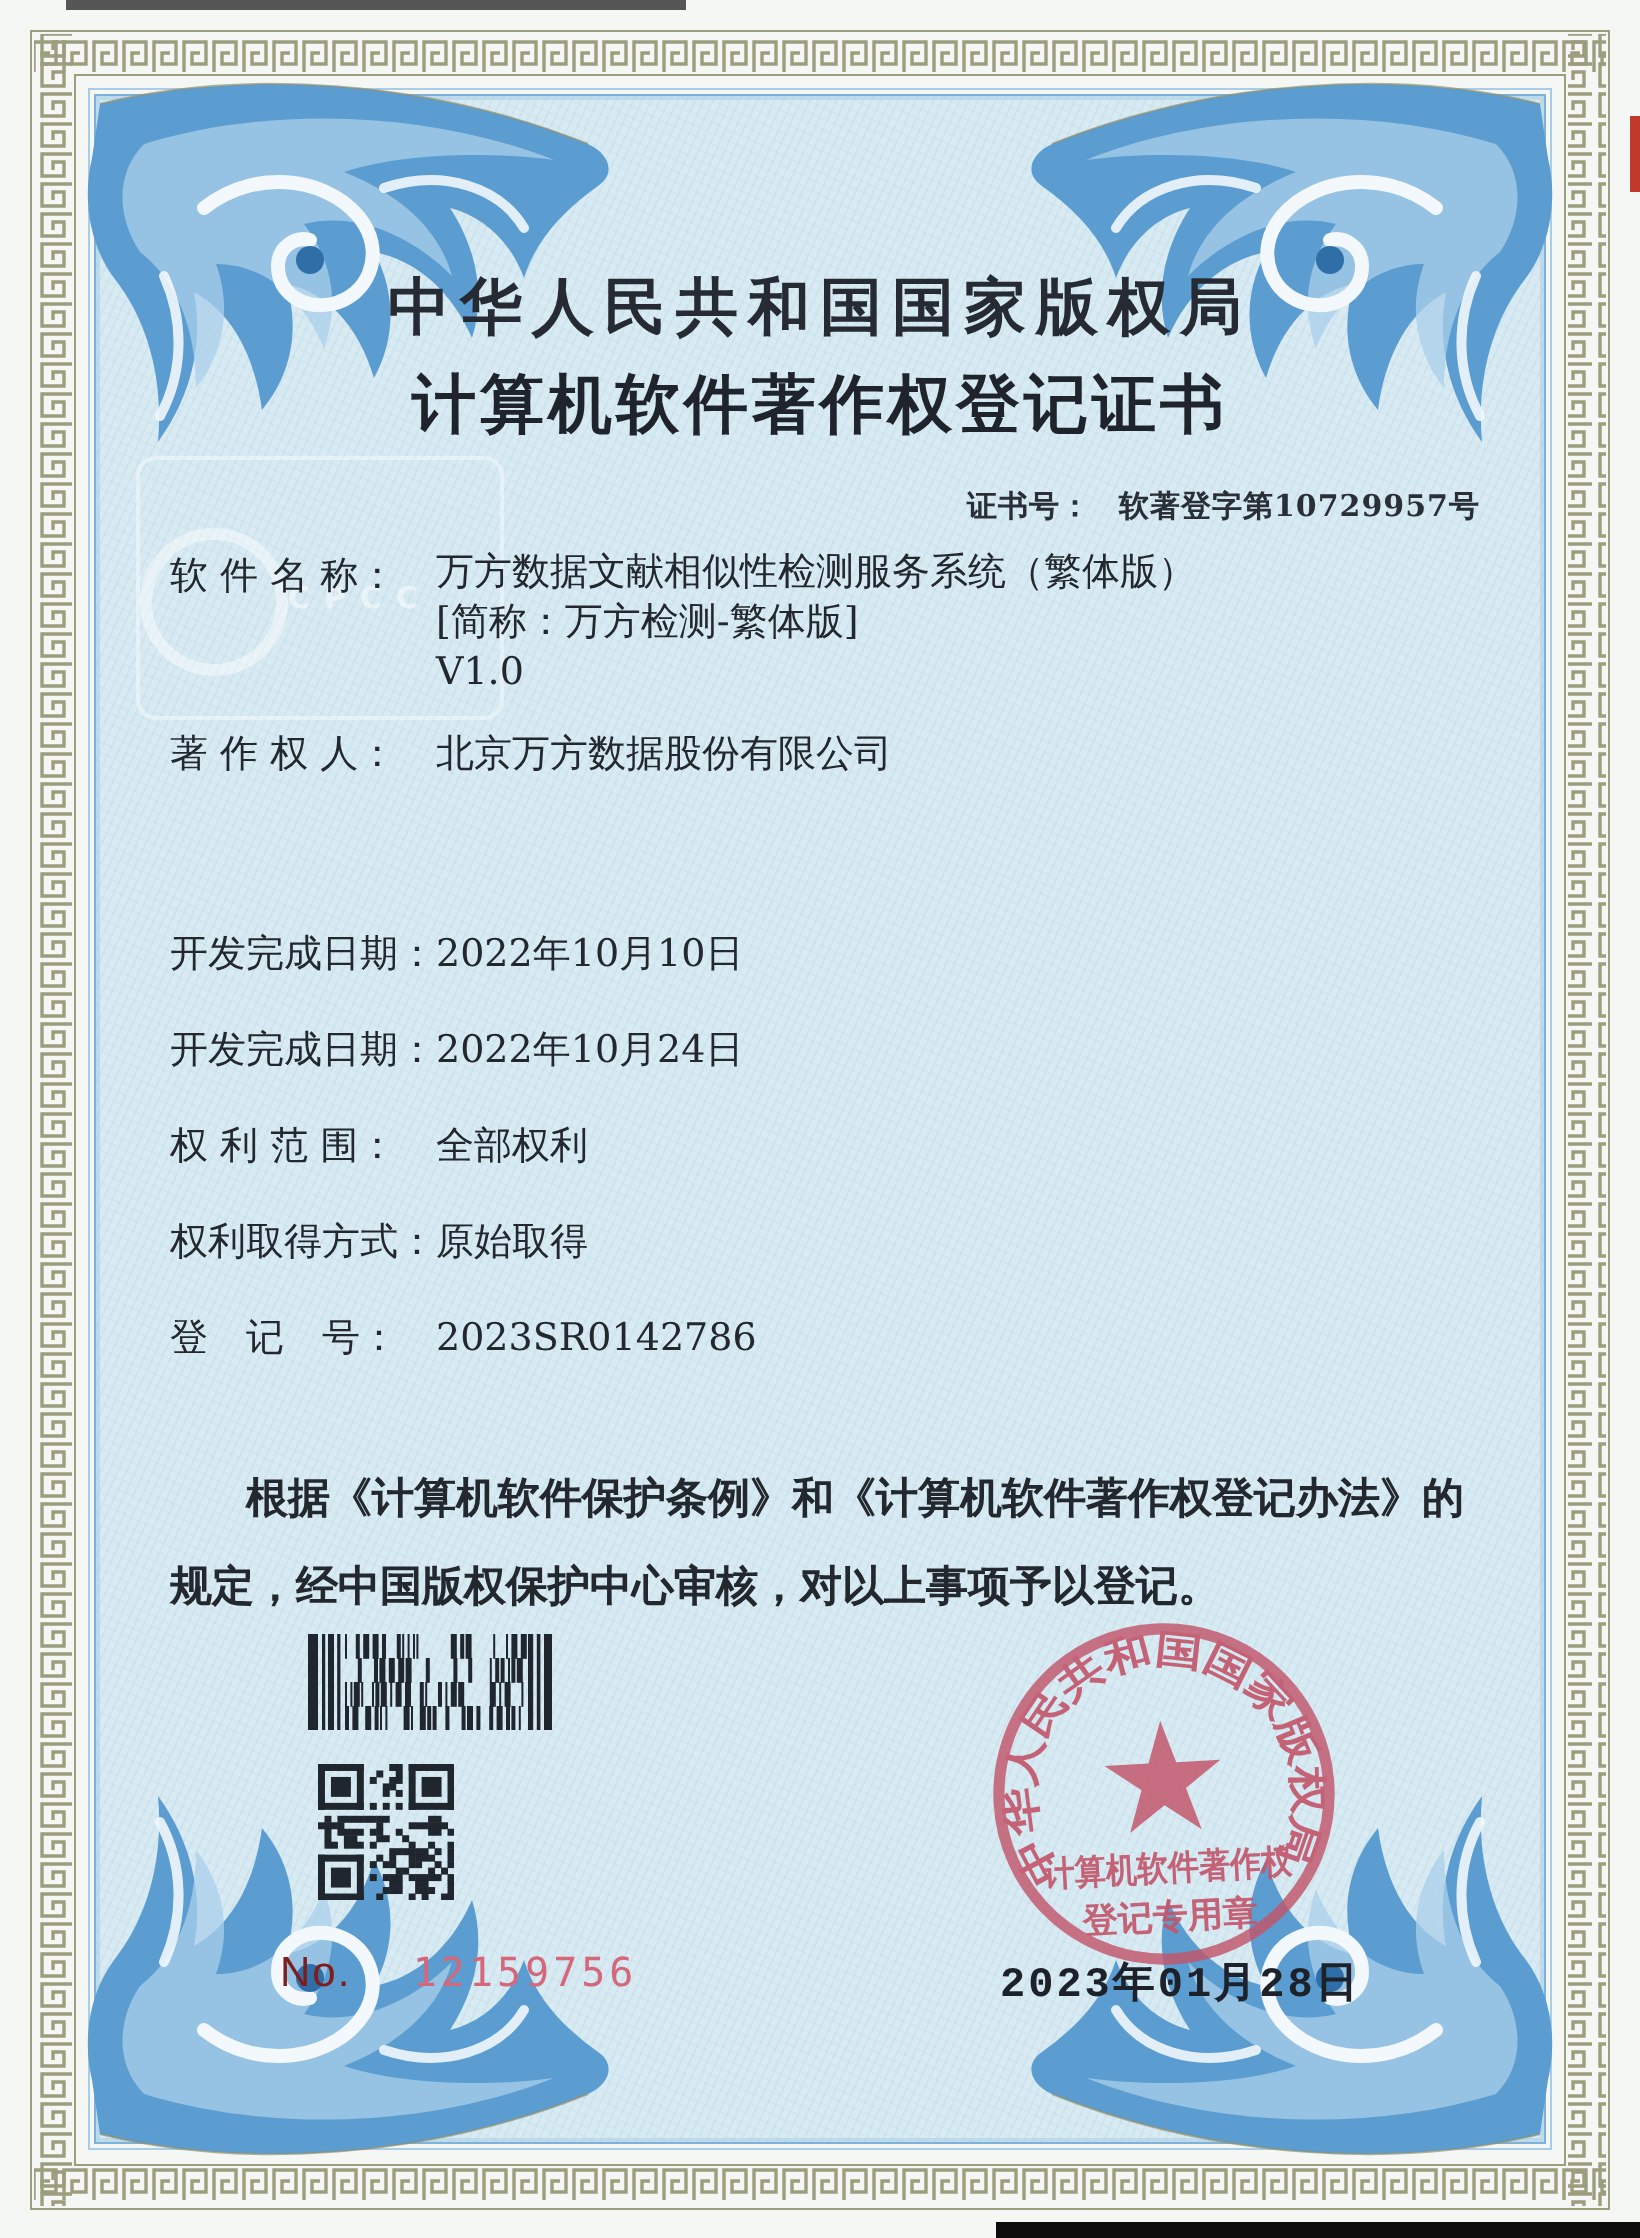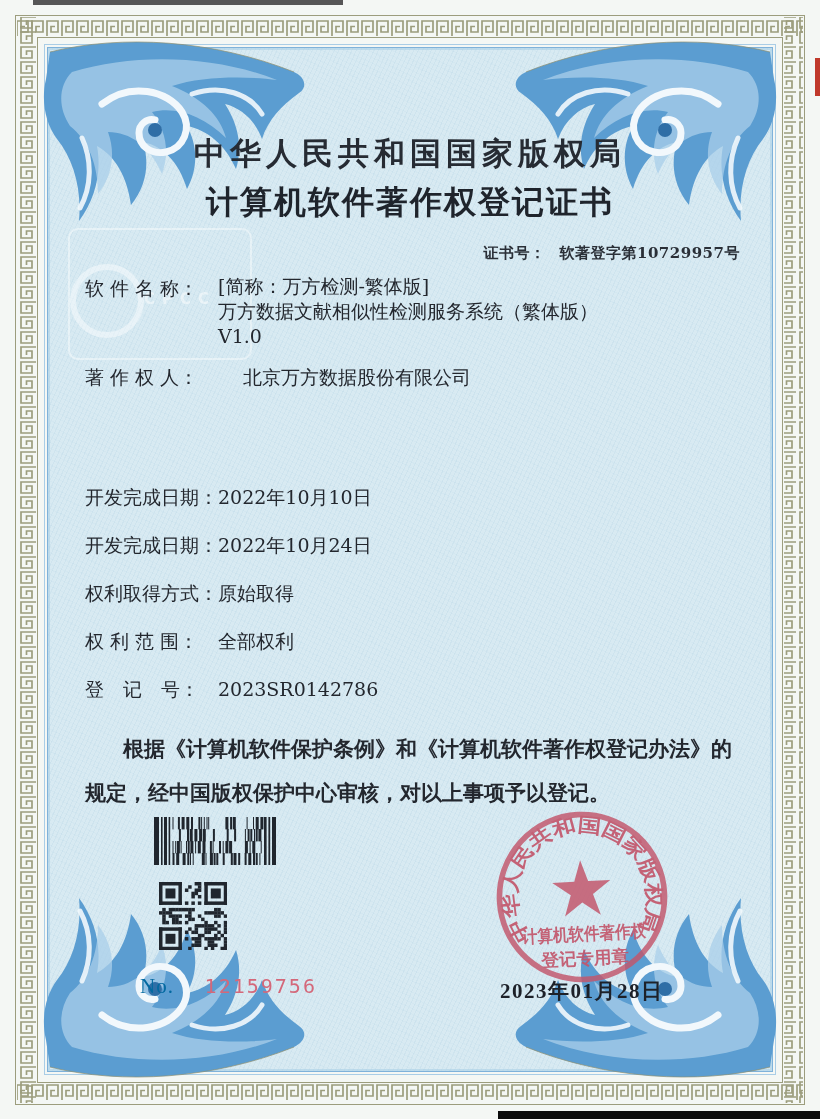--- a/index.html
+++ b/index.html
@@ -51,38 +51,38 @@
     position:absolute; top:244px; right:80px;
     font-size:15px; font-weight:700; letter-spacing:.5px; color:#2a2f37;text-align:right;
   }
   .cert-no .gap{display:inline-block; width:14px;}
   .fields{position:absolute; left:85px; right:70px; top:274px; font-size:19px; font-weight:400;}
   .row{display:flex; line-height:28px;}
   .row .label{width:133px; flex:none; white-space:nowrap;}
   .row .value{flex:1;}
   .row-name{margin-bottom:14px;}
   .row-name .value div{line-height:25px;}
-  .row-owner{margin-bottom:92px;gap:25px;}
+  .row-owner{margin-bottom:72px;}
   .row-gap{margin-bottom:20px;}
   .statement{
     position:absolute; left:85px; right:78px; top:706px;
     font-size:21px; font-weight:600; line-height:44px; text-indent:38px; color:#23272e;
   }
   
   .barcode{position:absolute; left:154px; top:817px; z-index:3;}
   .qrcode{position:absolute; left:159px; top:882px; z-index:3;}
   .serial{position:absolute; left:140px; top:974px; font-size:21px; white-space:nowrap;}
-  .serial .no-label{font-family:Liberation Serif, serif; color:#0369a1; letter-spacing:1px;}
+  .serial .no-label{font-family:Liberation Sans, sans-serif; color:#7f1d1d; letter-spacing:1px;}
   .serial .no-value{
     font-family:"DejaVu Sans Mono","Liberation Mono",monospace;
     color:#d4687a; font-size:20px; letter-spacing:2px; margin-left:24px;
   }
   .issue-date{
     position:absolute; left:500px; top:977px; z-index:3;
-    font-family:Liberation Serif, serif;
+    font-family:Liberation Mono, monospace;
     font-size:21px; font-weight:700; letter-spacing:1.5px; color:#1d2129;
   }
   .seal{
     position:absolute; left:474px; top:789px; width:216px; height:216px; z-index:4;
     transform:rotate(-3deg); mix-blend-mode:multiply; opacity:.92;
   }
   
   .artifact-top{position:absolute; left:33px; top:0; width:310px; height:5px; background:#3a3a3a; opacity:.85; z-index:6;}
   .artifact-right{position:absolute; right:0; top:58px; width:5px; height:38px; background:#c0392b; z-index:6;}
   .artifact-bottom{position:absolute; left:498px; bottom:0; width:322px; height:8px; background:#0c0c0c; z-index:6;}
@@ -145,44 +145,44 @@
     <div class="cert-title">计算机软件著作权登记证书</div>
 
     <div class="cert-no">
       <span>证书号：</span><span class="gap"></span><span>软著登字第10729957号</span>
     </div>
 
     <div class="fields">
       <div class="row row-name">
         <span class="label">软 件 名 称：</span>
         <span class="value">
+          <div>万方数据文献相似性检测服务系统（繁体版）</div>
           <div>[简称：万方检测-繁体版]</div>
-          <div>万方数据文献相似性检测服务系统（繁体版）</div>
           <div>V1.0</div>
         </span>
       </div>
       <div class="row row-owner">
         <span class="label">著 作 权 人：</span>
         <span class="value">北京万方数据股份有限公司</span>
       </div>
       <div class="row row-gap">
         <span class="label">开发完成日期：</span>
         <span class="value">2022年10月10日</span>
       </div>
       <div class="row row-gap">
         <span class="label">开发完成日期：</span>
         <span class="value">2022年10月24日</span>
       </div>
       <div class="row row-gap">
+        <span class="label">权 利 范 围：</span>
+        <span class="value">全部权利</span>
+      </div>
+      <div class="row row-gap">
         <span class="label">权利取得方式：</span>
         <span class="value">原始取得</span>
-      </div>
-      <div class="row row-gap">
-        <span class="label">权 利 范 围：</span>
-        <span class="value">全部权利</span>
       </div>
       <div class="row">
         <span class="label">登　记　号：</span>
         <span class="value">2023SR0142786</span>
       </div>
     </div>
 
     <p class="statement">根据《计算机软件保护条例》和《计算机软件著作权登记办法》的规定，经中国版权保护中心审核，对以上事项予以登记。</p>
 
     <svg id="bc" class="barcode" width="122" height="48" viewBox="0 0 122 48" fill="#20262e">

